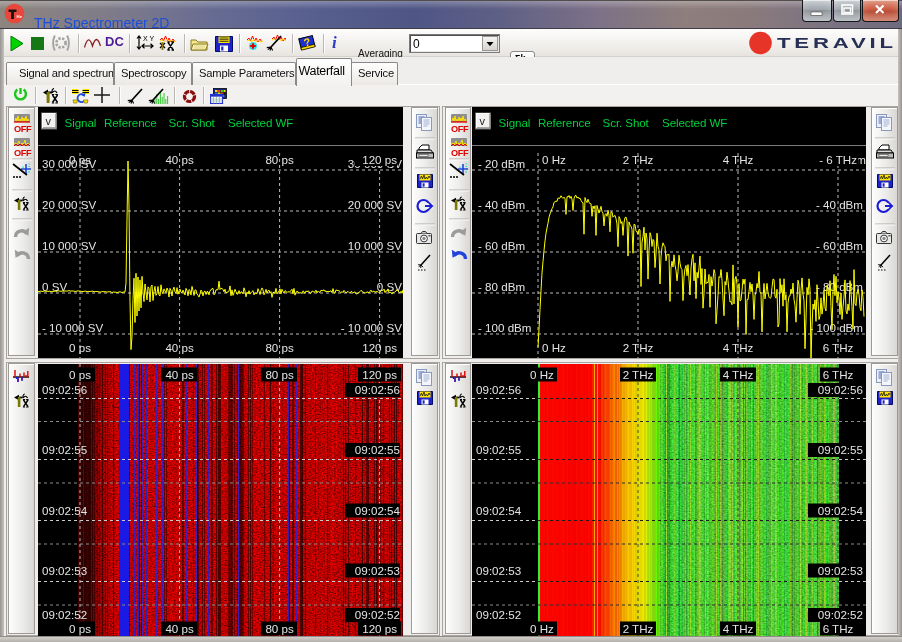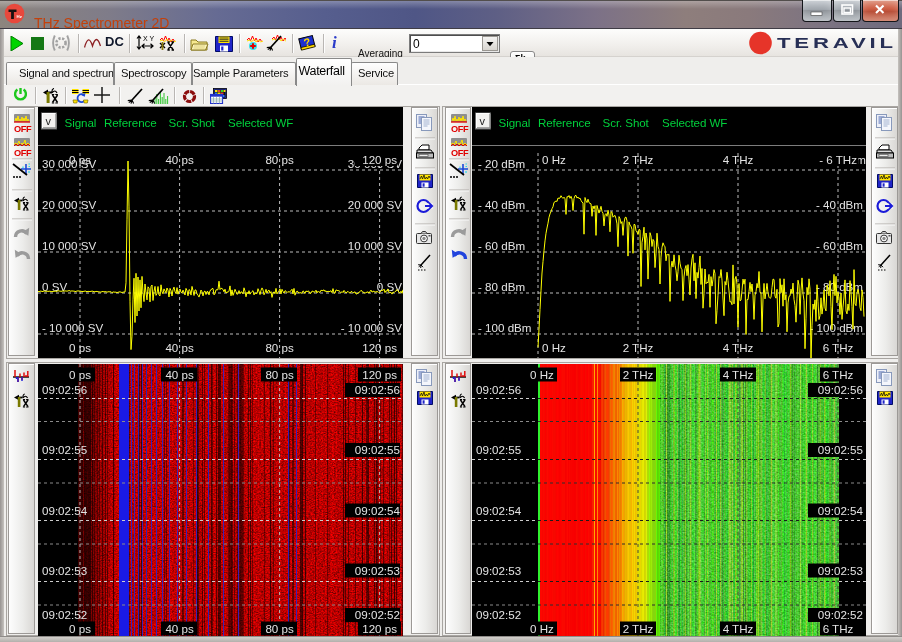--- a/index.html
+++ b/index.html
@@ -10,21 +10,21 @@
 <div class="abs" style="left:0;top:0;width:902px;height:29px;
 background:linear-gradient(90deg,#8d857e 0%,#7f7c89 12%,#666b93 24%,#565e8e 36%,#4f5686 46%,#5e5f85 55%,#7c7187 66%,#8e7e7c 76%,#8a7a7c 83%,#7b7382 92%,#6e6a7d 100%);
 border-top:1px solid #524e4c;border-bottom:1px solid #3f3c45"></div>
 <div class="abs" style="left:0;top:1px;width:902px;height:8px;background:linear-gradient(rgba(255,255,255,0.28),rgba(255,255,255,0))"></div>
 <svg class="abs" style="left:4px;top:3px" width="21" height="21" viewBox="0 0 21 21">
 <circle cx="10.5" cy="10.5" r="9.8" fill="#e8483c"></circle>
 <path d="M4.5,6.5 h8 v2.6 h-2.6 v7 h-2.8 v-7 H4.5 Z" fill="#1a1010"></path>
 <circle cx="14.8" cy="12.8" r="3" fill="#e8483c"></circle>
 <text x="12.6" y="14.6" font-size="4.4" fill="#fff" font-weight="bold">Hz</text>
   </svg>
-<div class="abs" style="left:34px;top:15px;font-size:14px;color:#c2410c">THz Spectrometer 2D</div>
+<div class="abs" style="left:34px;top:15px;font-size:14px;color:#1d4ed8">THz Spectrometer 2D</div>
 <div class="abs" style="left:802px;top:0;width:30px;height:22px;background:linear-gradient(#cfd3d8,#9fa5ac 45%,#8b9096 50%,#aab0b6);border:1px solid #14161a;border-top:none;border-radius:0 0 4px 4px;box-shadow:inset 0 1px 0 rgba(255,255,255,0.55),inset 0 -6px 9px rgba(255,255,255,0.25)">
     <svg width="28" height="20" viewBox="0 0 28 20">
       <rect x="8" y="12" width="11" height="3.4" fill="#fff" stroke="#444" stroke-width="0.6"></rect>
     </svg>
   </div>
 <div class="abs" style="left:833px;top:0;width:28px;height:22px;background:linear-gradient(#cfd3d8,#9fa5ac 45%,#8b9096 50%,#aab0b6);border:1px solid #14161a;border-top:none;border-radius:0 0 4px 4px;box-shadow:inset 0 1px 0 rgba(255,255,255,0.55),inset 0 -6px 9px rgba(255,255,255,0.25)">
     <svg width="26" height="20" viewBox="0 0 26 20">
       <rect x="8" y="5" width="10.5" height="9" fill="none" stroke="#fff" stroke-width="1.6"></rect>
       <rect x="10" y="8" width="6.5" height="4.5" fill="none" stroke="#fff" stroke-width="1.4"></rect>
     </svg>
@@ -45,21 +45,21 @@
   </svg>
 <svg style="position:absolute;left:51px;top:35px" width="20" height="16" viewBox="0 0 20 16">
     <circle cx="10" cy="8" r="4.6" fill="none" stroke="#a2a2a2" stroke-width="2.6" stroke-dasharray="2.2 1.5"></circle>
     <path d="M3.8,0.5 q-3.4,7.5 0,15" fill="none" stroke="#a2a2a2" stroke-width="1.9"></path>
     <path d="M16.2,0.5 q3.4,7.5 0,15" fill="none" stroke="#a2a2a2" stroke-width="1.9"></path>
   </svg>
 <div style="position:absolute;left:77.5px;top:34px;width:1px;height:19px;background:#b9b6b3;box-shadow:1px 0 0 #fdfdfd"></div>
 <svg style="position:absolute;left:84px;top:37px" width="17" height="12" viewBox="0 0 17 12">
     <path d="M0.5,10.5 Q4.5,-4 8.5,9 Q12.5,-4 16.5,9" fill="none" stroke="#8c2022" stroke-width="1.3"></path>
   </svg>
-<div style="position:absolute;left:105px;top:34px;font:bold 13px 'Liberation Sans',sans-serif;color:#0f172a">DC</div>
+<div style="position:absolute;left:105px;top:34px;font:bold 13px 'Liberation Sans',sans-serif;color:#4c1d95">DC</div>
 <div style="position:absolute;left:129px;top:34px;width:1px;height:19px;background:#b9b6b3;box-shadow:1px 0 0 #fdfdfd"></div>
 <svg style="position:absolute;left:136px;top:35px" width="18" height="16" viewBox="0 0 18 16">
     <path d="M3,1 L3,14 M1,3.5 L3,1 L5,3.5 M1,11.5 L3,14 L5,11.5" fill="none" stroke="#000" stroke-width="1.2"></path>
     <text x="7" y="6" font-family="Liberation Sans" font-size="7" fill="#000">X Y</text>
     <path d="M6,11 L17,11 M8.5,8.8 L6,11 L8.5,13.2 M14.5,8.8 L17,11 L14.5,13.2" fill="none" stroke="#000" stroke-width="1.2"></path>
   </svg>
 <svg style="position:absolute;left:158px;top:35px" width="18" height="16" viewBox="0 0 18 16">
     <path d="M2,5 l2,-2 l1.5,3 l2,-5 l2,5 l1.5,-3 l2,4 l2,-3 l2,3" fill="none" stroke="#ff0000" stroke-width="1"></path>
     <path d="M2,6 l2.5,-1 l2,2 l2.5,-3 l2,3 l2.5,-2 l2,2 l2.5,-1" fill="none" stroke="#ffe000" stroke-width="1"></path>
     <path d="M2,13 L7,8 M2,8 L7,13" stroke="#000" stroke-width="1.4"></path>
@@ -127,21 +127,21 @@
 <div class="abs" style="left:0;top:57px;width:902px;height:28px;background:#efeeec"></div>
 <div class="abs" style="left:4px;top:84px;width:894px;height:2px;background:#f6f5f3;border-top:1px solid #fff"></div>
 <div class="abs" style="left:6px;top:62px;width:108px;height:23px;
 background:linear-gradient(#fefefe,#ebe8e4);border:1px solid #898989;border-bottom:none;
 border-radius:2px 2px 0 0;font-size:11.2px;letter-spacing:-0.2px;color:#101010;line-height:21px;padding-left:12px;white-space:nowrap;overflow:hidden">Signal and spectrum</div>
 <div class="abs" style="left:114px;top:62px;width:78px;height:23px;
 background:linear-gradient(#fefefe,#ebe8e4);border:1px solid #898989;border-bottom:none;
 border-radius:2px 2px 0 0;font-size:11.2px;letter-spacing:-0.2px;color:#101010;line-height:21px;padding-left:6px;white-space:nowrap;overflow:hidden">Spectroscopy</div>
 <div class="abs" style="left:192px;top:62px;width:103.5px;height:23px;
 background:linear-gradient(#fefefe,#ebe8e4);border:1px solid #898989;border-bottom:none;
-border-radius:2px 2px 0 0;font-size:11.2px;letter-spacing:-0.2px;color:#101010;line-height:21px;padding-left:0;white-space:nowrap;overflow:hidden">Sample Parameters</div>
+border-radius:2px 2px 0 0;font-size:11.2px;letter-spacing:-0.2px;color:#101010;line-height:21px;padding-left:6px;white-space:nowrap;overflow:hidden">Sample Parameters</div>
 <div class="abs" style="left:351px;top:62px;width:47px;height:23px;
 background:linear-gradient(#fefefe,#ebe8e4);border:1px solid #898989;border-bottom:none;
 border-radius:2px 2px 0 0;font-size:11.2px;letter-spacing:-0.2px;color:#101010;line-height:21px;padding-left:6px;white-space:nowrap;overflow:hidden">Service</div>
 <div class="abs" style="left:295.5px;top:58px;width:56px;height:28px;
 background:linear-gradient(#ffffff,#f2f1ef);border:1px solid #898989;border-bottom:none;
 border-radius:2px 2px 0 0;font-size:12.5px;letter-spacing:-0.3px;color:#000;line-height:25px;padding-left:2px;z-index:3">Waterfall</div>
 <div class="abs" style="left:0;top:85px;width:902px;height:21px;background:#f2f1ef"></div>
 <svg style="position:absolute;left:14px;top:87px" width="13" height="14" viewBox="0 0 13 14">
     <path d="M6.5,1 v6" stroke="#1dc81d" stroke-width="2.4"></path>
     <path d="M3.4,2.6 a5.4,5.4 0 1,0 6.2,0" fill="none" stroke="#1dc81d" stroke-width="2.4"></path>

